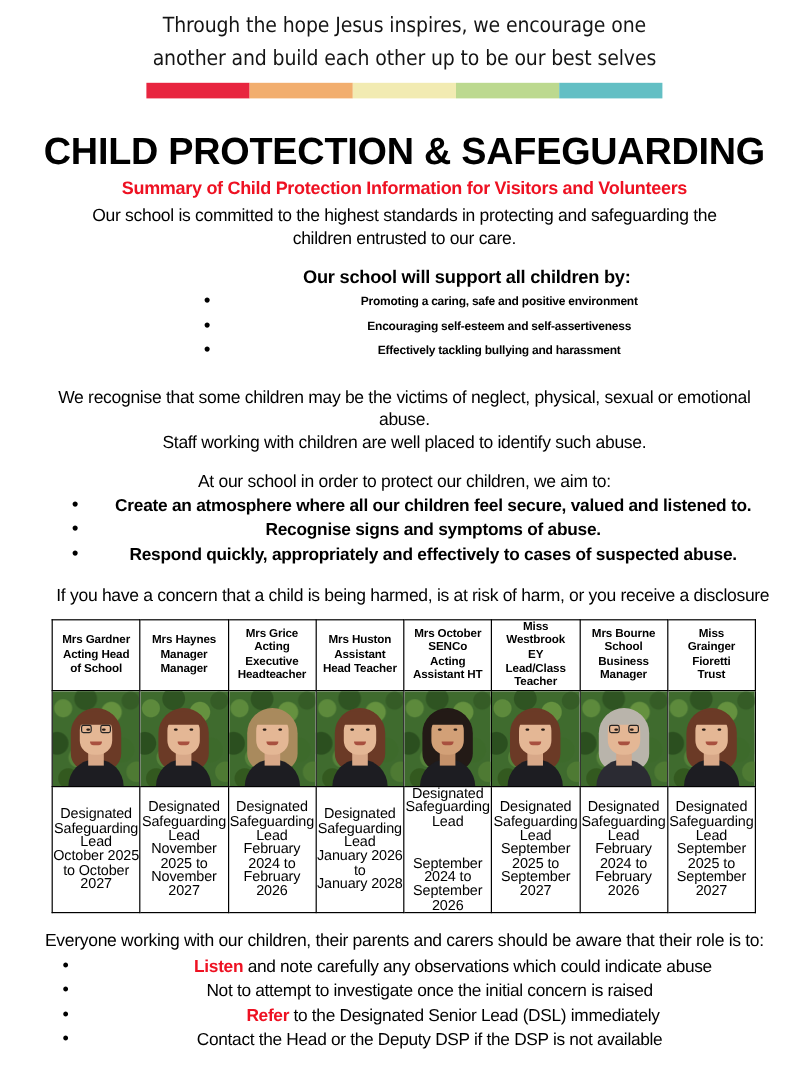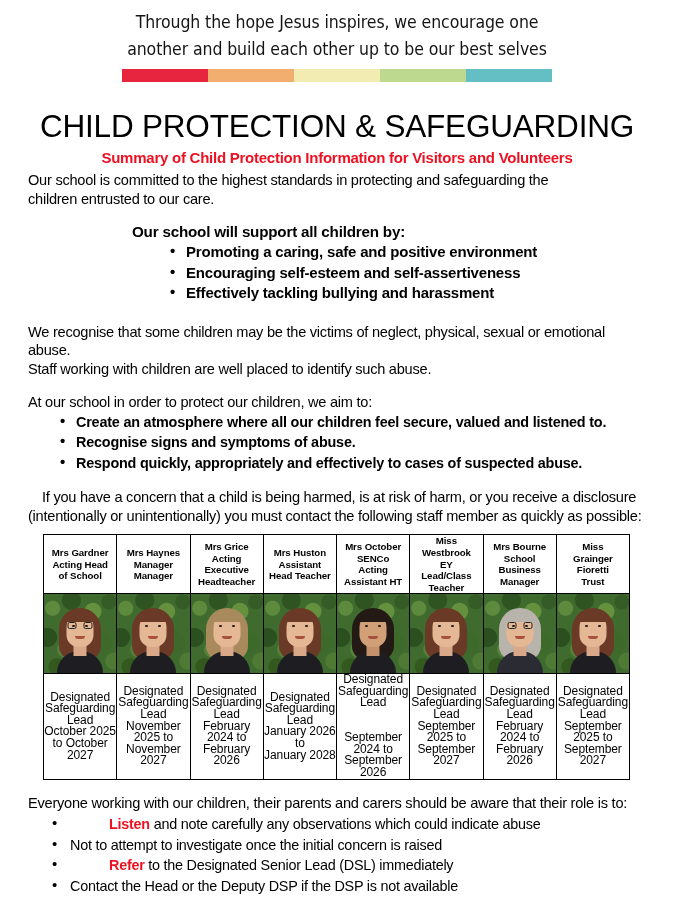--- a/index.html
+++ b/index.html
@@ -40,38 +40,38 @@
     width: 430px;
     height: 13px;
     display: flex;
   }
   .colorbar span { flex: 1 1 0; height: 100%; display: block; }
 
   
   .doc-title {
     text-align: center;
     font-size: 31.5px;
-    font-weight: normal;
+    font-weight: bold;
     letter-spacing: -0.2px;
     margin-top: 28px;
     line-height: 1.05;
     color: #000;
   }
   .doc-subtitle {
     text-align: center;
     font-size: 15px;
     font-weight: bold;
     color: #ee1122;
     margin-top: 6px;
     line-height: 1.15;
     letter-spacing: -0.25px;
   }
 
   
-  .body-wrap { padding: 0 28px 0 28px; }
+  .body-wrap { padding: 0 28px 0 28px; text-align: center; }
   p.para {
     font-size: 14.6px;
     line-height: 18.5px;
     margin: 5px 0 0 0;
     letter-spacing: -0.25px;
   }
   p.para.indent { text-indent: 14px; }
   .spacer-10 { height: 10px; }
   .spacer-14 { height: 14px; }
 
@@ -82,21 +82,21 @@
     padding-left: 104px;
     line-height: 20px;
     letter-spacing: -0.2px;
   }
   ul.bullets {
     margin: 0;
     padding: 0;
     list-style: none;
   }
   ul.bullets li {
-    font-size: 15px;
+    font-size: 10px;
     font-weight: bold;
     line-height: 20.5px;
     letter-spacing: -0.2px;
     position: relative;
     padding-left: 18px;
   }
   ul.bullets li::before {
     content: "\2022";
     position: absolute;
     left: 2px;
@@ -347,21 +347,20 @@
     <ul class="bullets indent-md">
       <li>Create an atmosphere where all our children feel secure, valued and listened to.</li>
       <li>Recognise signs and symptoms of abuse.</li>
       <li>Respond quickly, appropriately and effectively to cases of suspected abuse.</li>
     </ul>
 
     <div class="spacer-10"></div>
 
     <p class="para indent">
       <span>If you have a concern that a child is being harmed, is at risk of harm, or you receive a disclosure</span><br>
-      <span>(intentionally or unintentionally) you must contact the following staff member as quickly as possible:</span>
     </p>
   </div>
 
   <div class="staff-table-wrap">
     <table class="staff">
       <tbody>
           <tr id="row-names">
             <td class="hdr"><span>Mrs Gardner</span><br><span>Acting Head</span><br><span>of School</span></td>
             <td class="hdr"><span>Mrs Haynes</span><br><span>Manager</span><br><span>Manager</span></td>
             <td class="hdr"><span>Mrs Grice</span><br><span>Acting</span><br><span>Executive</span><br><span>Headteacher</span></td>

